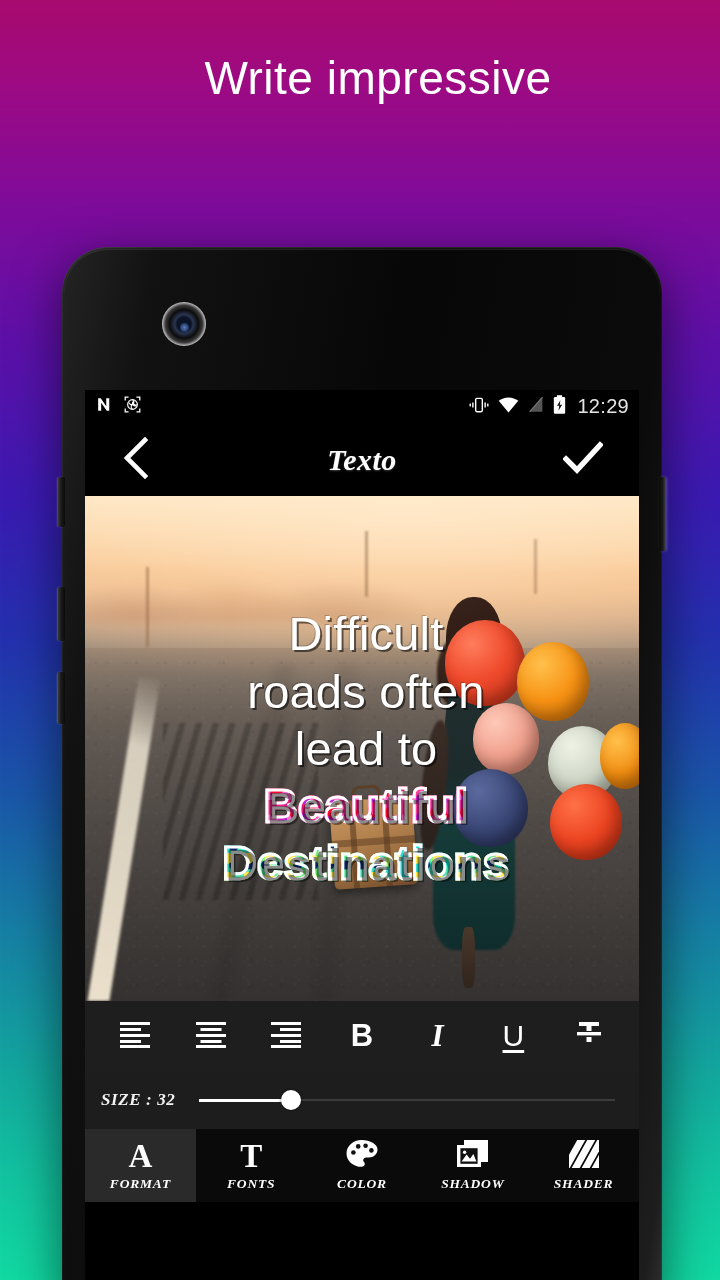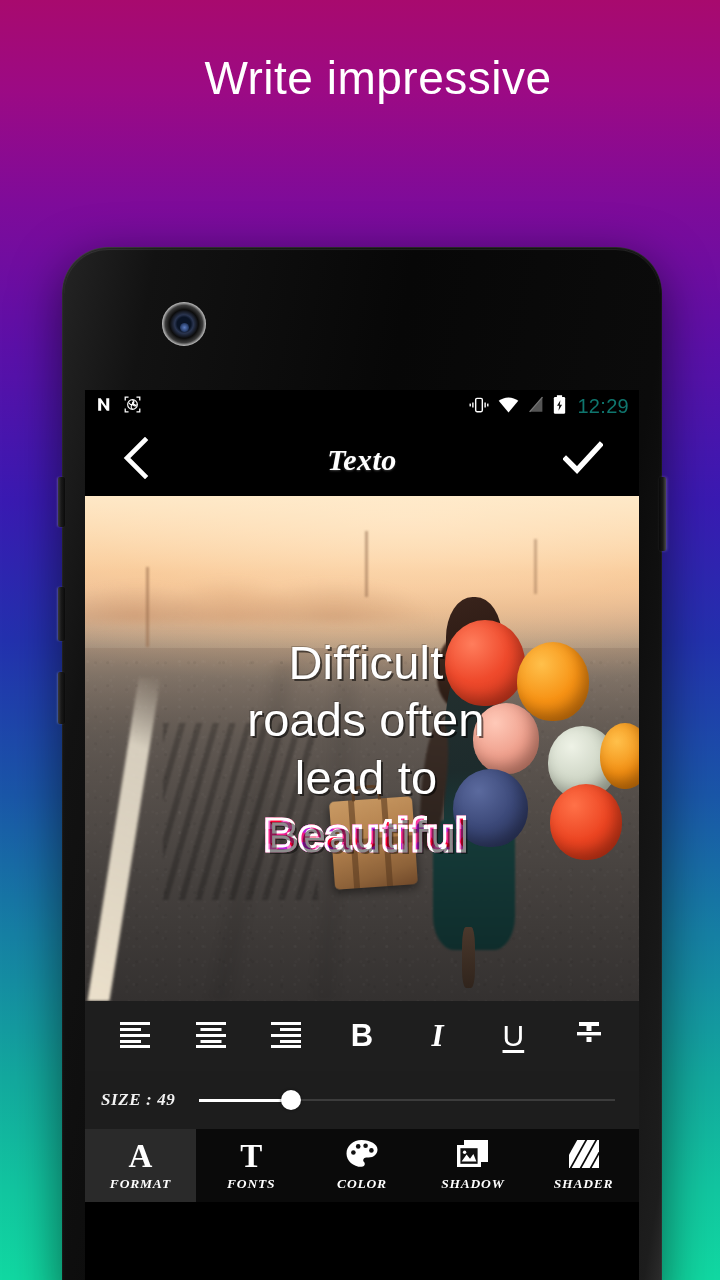--- a/index.html
+++ b/index.html
@@ -55,21 +55,21 @@
   
   .screen {
     position:absolute; left:23px; top:143px; width:554px; height:917px;
     background:#000; overflow:hidden;
   }
 
   
   .statusbar { height:33px; background:#000; display:flex; align-items:center; padding:0 10px; }
   .sb-left { display:flex; align-items:center; gap:9px; }
   .sb-right { margin-left:auto; display:flex; align-items:center; gap:9px; }
-  .sb-time { color:#0f766e; font-size:20px; letter-spacing:.3px; margin-left:2px; }
+  .sb-time { color:#e5e5e5; font-size:20px; letter-spacing:.3px; margin-left:2px; }
   .ic { display:block; }
 
   
   .appbar { height:73px; background:#000; display:flex; align-items:center; padding:0 36px; position:relative; }
   .appbar-title {
     position:absolute; left:0; right:0; text-align:center;
     font-family:"Liberation Serif", serif; font-style:italic; font-weight:700;
     color:#fff; font-size:30px; letter-spacing:.5px;
     text-shadow:0 1px 2px rgba(255,255,255,.25);
   }
@@ -343,20 +343,21 @@
         <div class="bal b5"></div>
         <div class="bal b6"></div>
         <div class="bal b7"></div>
       </div>
 
       <div class="overlay">
         <div class="ov-line">Difficult</div>
         <div class="ov-line">roads often</div>
         <div class="ov-line">lead to</div>
         <div class="ov-fancy ov-pink">Beautiful</div>
+        <div class="ov-fancy ov-cyan">Destinations</div>
       </div>
     </div>
 
     <div class="fmtbar">
       <div class="fmt-btn">
         <span>
           <svg width="34" height="28" viewBox="0 0 34 28">
             <rect x="2" y="2" width="30" height="3" fill="#fff"></rect>
               <rect x="2" y="8" width="21" height="3" fill="#fff"></rect>
             <rect x="2" y="14" width="30" height="3" fill="#fff"></rect>
@@ -402,21 +403,21 @@
             <rect x="5" y="2" width="20" height="4" fill="#fff"></rect>
             <rect x="12.5" y="6" width="5" height="5" fill="#fff"></rect>
             <rect x="3" y="12" width="24" height="3.4" fill="#fff"></rect>
             <rect x="12.5" y="17" width="5" height="5" fill="#fff"></rect>
           </svg>
         </span>
       </div>
     </div>
 
     <div class="sizerow">
-      <span class="size-label">SIZE : 49</span>
+      <span class="size-label">SIZE : 32</span>
       <div class="slider">
         <div class="slider-track-bg"></div>
         <div class="slider-track-fill" style="width: 22%;"></div>
         <div class="slider-thumb" style="left: 22%;"></div>
       </div>
     </div>
 
     <div class="tabbar">
       <div class="tab active">
         <div class="tab-ico">

